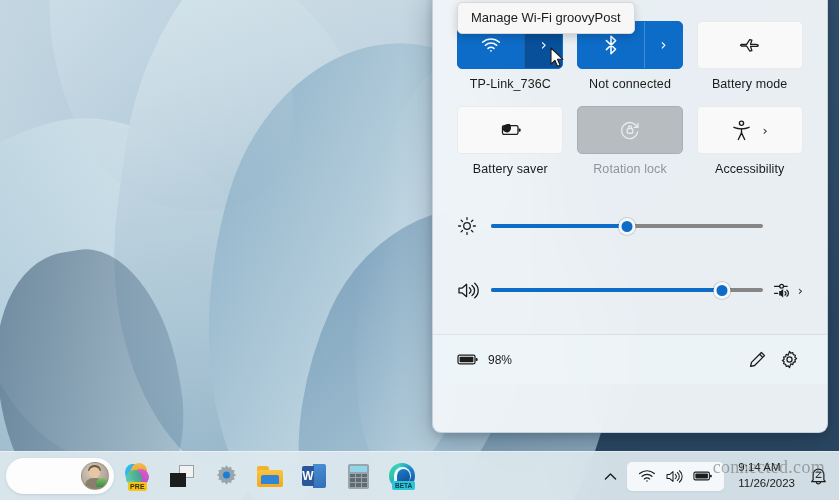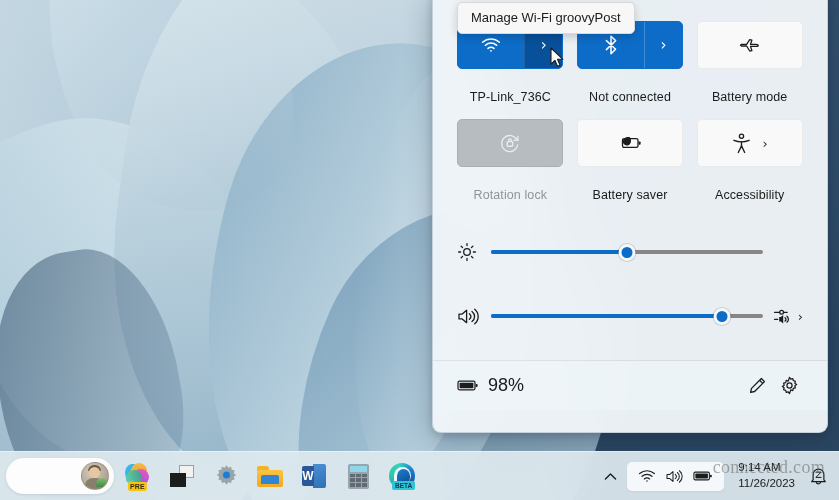--- a/index.html
+++ b/index.html
@@ -125,21 +125,21 @@
   }
 
   .tile.on   { background: #0d6cc7; border-color: #0d6cc7; }
   .tile.on .tile-main { background: #0d6cc7; }
   .tile.on .tile-chev { background: #0d6cc7; }
   .tile.on.hov .tile-chev { background: #08509a; border-left-color: rgba(255,255,255,0.10); }
   .tile.off  { background: #f9f9f9; border-color: rgba(0,0,0,0.06); }
   .tile.disabled { background: #b6bcc0; border-color: #a9b0b5; }
 
   .tile-label {
-    margin-top: 21px;
+    margin-top: 8px;
     font-size: 12.5px;
     color: #1b1b1b;
     text-align: center;
     letter-spacing: 0.1px;
     white-space: nowrap;
   }
   .tile-label.dim { color: #8f9599; }
 
   .ico { display: block; }
   .ico.white { color: #ffffff; }
@@ -230,21 +230,21 @@
     background: rgba(0,0,0,0.07);
   }
   .qs-footer {
     height: 49px;
     display: flex;
     align-items: center;
     padding: 0 22px 0 24px;
     background: rgba(240,246,248,0.6);
   }
   .batt-group { display: flex; align-items: center; gap: 9px; }
-  .batt-pct { font-size: 18px; color: #1b1b1b; }
+  .batt-pct { font-size: 12px; color: #1b1b1b; }
   .footer-spacer { flex: 1 1 auto; }
   .footer-btn {
     width: 32px; height: 32px;
     display: flex; align-items: center; justify-content: center;
     border-radius: 4px;
     color: #1c1c1c;
     cursor: default;
   }
 
   
@@ -500,40 +500,40 @@
       <div class="qs-cell">
         <div class="tile off">
           <svg class="ico dark" width="22" height="20" viewBox="0 0 22 20" fill="none" stroke="currentColor" stroke-width="1.3" stroke-linejoin="round">
             <path d="M2.5 9.3h5.1l3.1-4.6 2.2.4-1.4 4.2h5.4c1.3 0 2.3.5 2.3 1.1s-1 1-2.3 1h-5.4l1.4 4.2-2.2.4L7.6 11H2.5l-1-.85z"></path>
           </svg>
         </div>
         <div class="tile-label">Battery mode</div>
       </div>
 
       <div class="qs-cell" style="margin-top:13px">
+        <div class="tile off">
+          <svg class="ico dark" width="26" height="16" viewBox="0 0 26 16" fill="none" stroke="currentColor" stroke-width="1.3">
+            <rect x="5.5" y="3.6" width="15.5" height="8.8" rx="1.6"></rect>
+            <rect x="21.6" y="6.4" width="2" height="3.4" rx="0.8" fill="currentColor" stroke="none"></rect>
+            <path d="M10.4 2.1c-2.6.2-4.6 2.1-4.6 4.5 0 2.2 1.7 3.9 3.9 3.9 2.4 0 4.3-2.1 4.3-4.8 0-1.4-.5-2.6-1.3-3.6z" fill="currentColor" stroke="none"></path>
+          </svg>
+        </div>
+        <div class="tile-label">Battery saver</div>
+      </div>
+
+      <div class="qs-cell" style="margin-top:13px">
         <div class="tile disabled">
           <svg class="ico gray" width="22" height="22" viewBox="0 0 22 22" fill="none" stroke="currentColor" stroke-width="1.35" stroke-linecap="round">
             <path d="M18 8.2A8 8 0 1 0 18.6 13"></path>
             <path d="M18.9 4.4v3.9h-3.9"></path>
             <rect x="8.2" y="9.6" width="5.6" height="4.6" rx="0.9"></rect>
             <path d="M9.6 9.6V8.4a1.4 1.4 0 0 1 2.8 0v1.2"></path>
           </svg>
         </div>
         <div class="tile-label dim">Rotation lock</div>
-      </div>
-
-      <div class="qs-cell" style="margin-top:13px">
-        <div class="tile off">
-          <svg class="ico dark" width="26" height="16" viewBox="0 0 26 16" fill="none" stroke="currentColor" stroke-width="1.3">
-            <rect x="5.5" y="3.6" width="15.5" height="8.8" rx="1.6"></rect>
-            <rect x="21.6" y="6.4" width="2" height="3.4" rx="0.8" fill="currentColor" stroke="none"></rect>
-            <path d="M10.4 2.1c-2.6.2-4.6 2.1-4.6 4.5 0 2.2 1.7 3.9 3.9 3.9 2.4 0 4.3-2.1 4.3-4.8 0-1.4-.5-2.6-1.3-3.6z" fill="currentColor" stroke="none"></path>
-          </svg>
-        </div>
-        <div class="tile-label">Battery saver</div>
       </div>
 
       <div class="qs-cell" style="margin-top:13px">
         <div class="tile off">
           <svg class="ico dark" width="19" height="21" viewBox="0 0 19 21" fill="none" stroke="currentColor" stroke-width="1.35" stroke-linecap="round" stroke-linejoin="round">
             <circle cx="9.5" cy="3.2" r="2.1"></circle>
             <path d="M1.9 7.3c2.4 1 4.9 1.5 7.6 1.5s5.2-.5 7.6-1.5"></path>
             <path d="M9.5 8.8v4.1"></path>
             <path d="M9.5 12.9l-3.2 6.6M9.5 12.9l3.2 6.6"></path>
           </svg>

